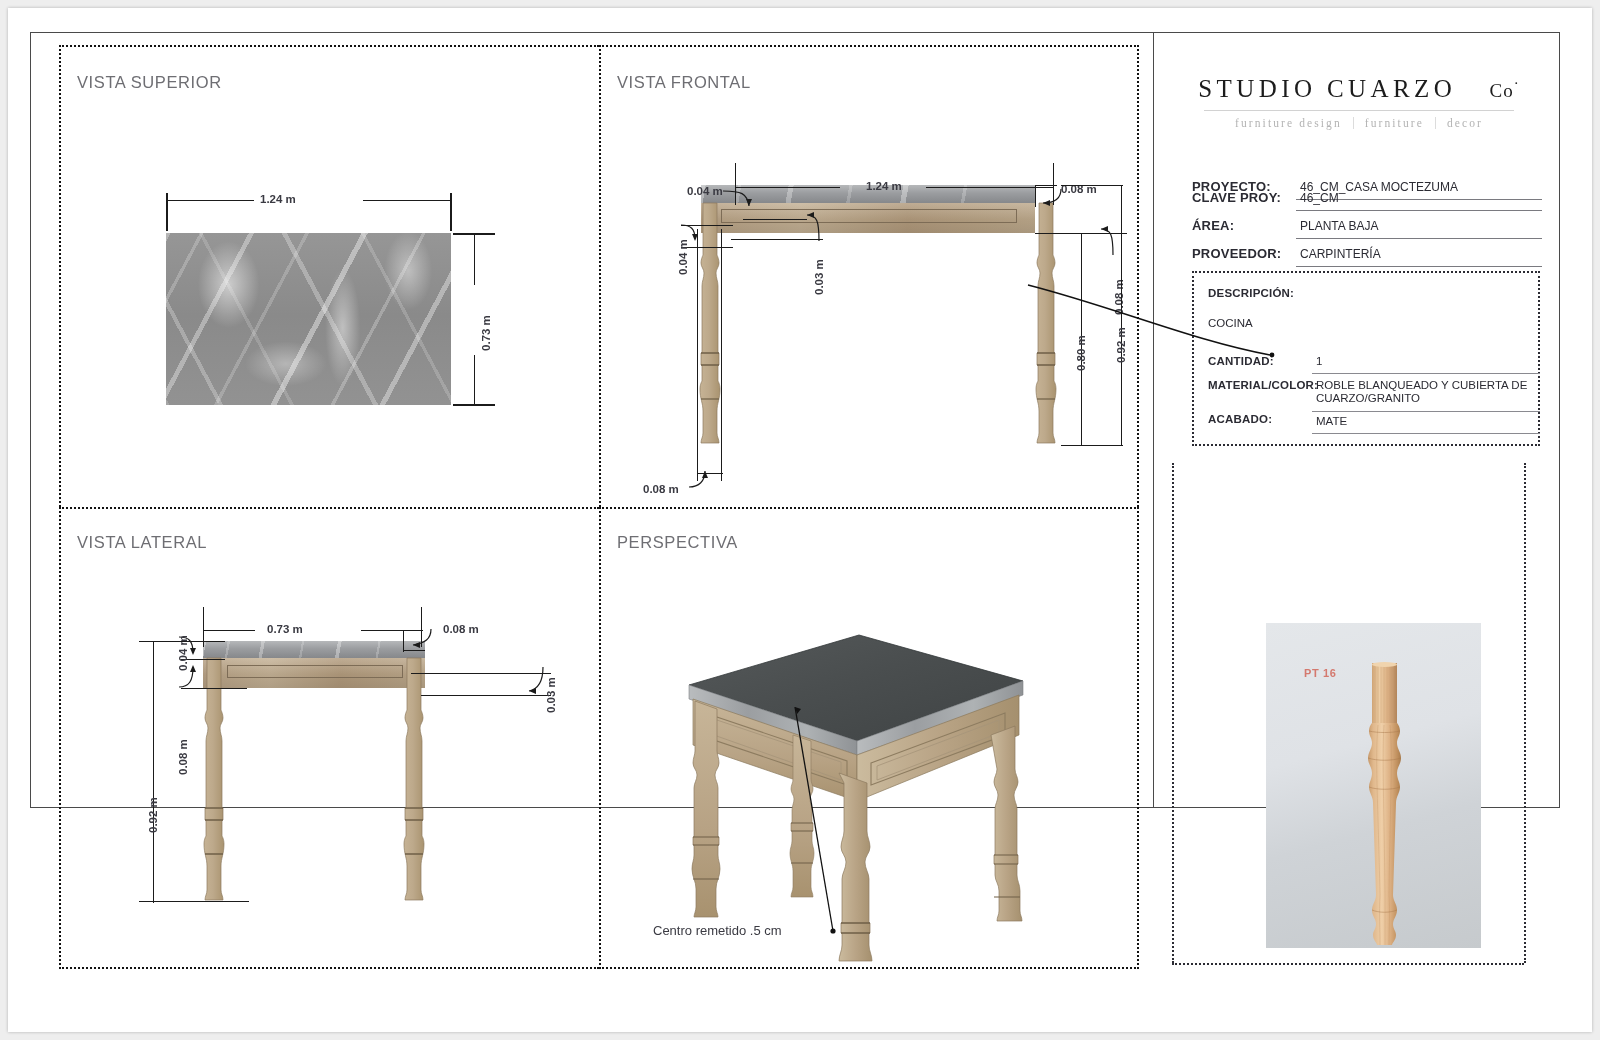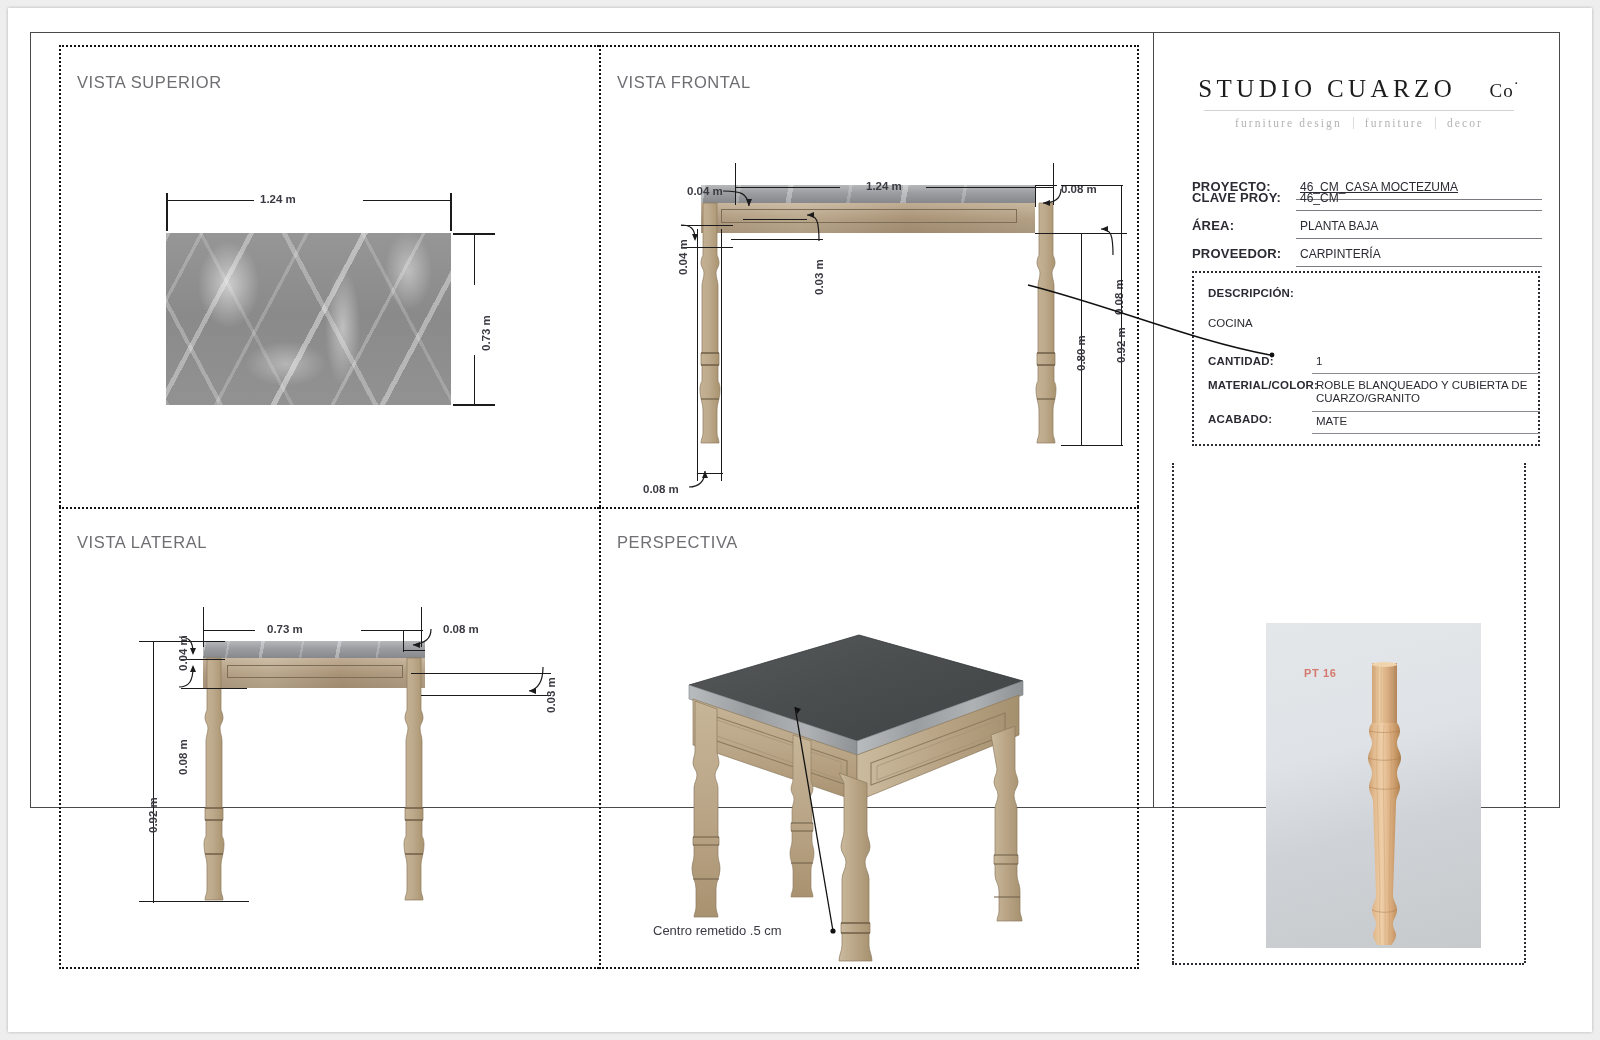--- a/index.html
+++ b/index.html
@@ -460,21 +460,21 @@
         <span>furniture design</span>
         <span class="tagsep"></span>
         <span>furniture</span>
         <span class="tagsep"></span>
         <span>decor</span>
       </div>
     </div>
 
     <div class="field" style="left:38px;top:127px;width:350px;margin-top:17px;">
       <span class="lbl">PROYECTO:</span>
-      <span class="val" style="left:108px;text-decoration:underline;">46_CM_CASA MOCTEZUMA</span>
+      <span class="val" style="left:108px;">46_CM_CASA MOCTEZUMA</span>
       <span class="uline" style="left:104px;top:22px;width:246px;"></span>
     </div>
 
     <div class="field" style="left:38px;top:155px;width:350px;">
       <span class="lbl">CLAVE PROY:</span>
       <span class="val" style="left:108px;">46_CM</span>
       <span class="uline" style="left:104px;top:22px;width:246px;"></span>
     </div>
 
     <div class="field" style="left:38px;top:183px;width:350px;">

